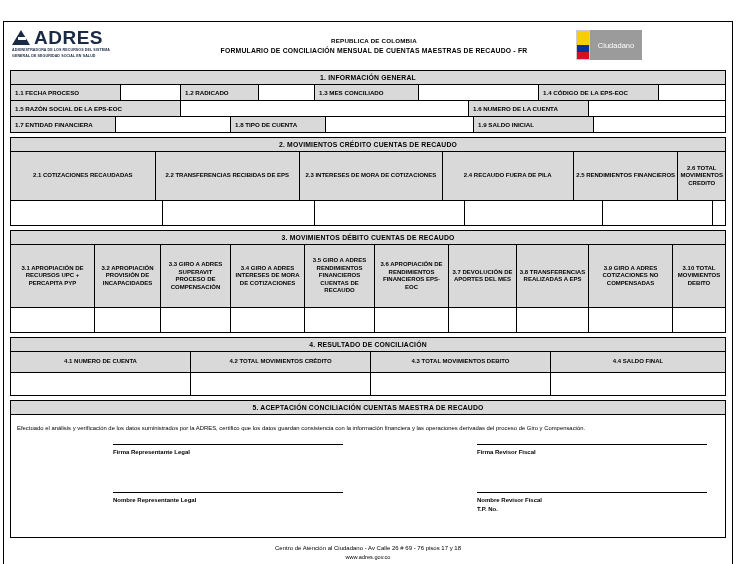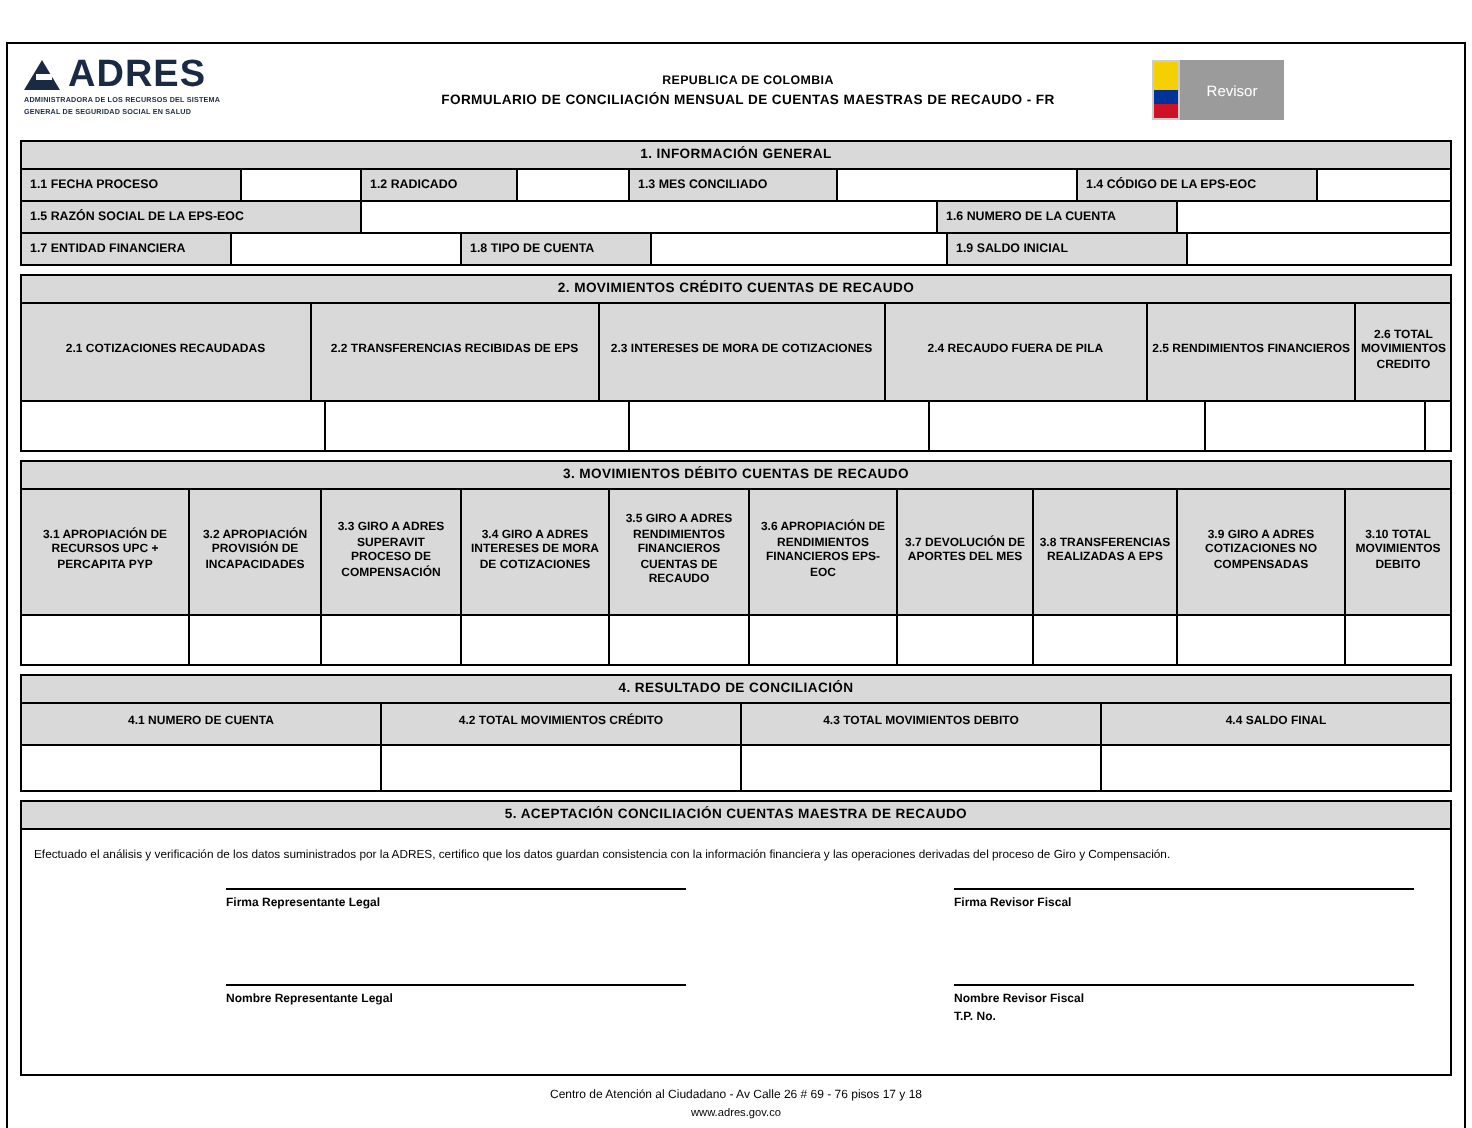--- a/index.html
+++ b/index.html
@@ -276,21 +276,21 @@
           <div class="t1">REPUBLICA DE COLOMBIA</div>
           <div class="t2">FORMULARIO DE CONCILIACIÓN MENSUAL DE CUENTAS MAESTRAS DE RECAUDO - FR</div>
         </div>
 
         <div class="gov-block">
           <div class="flag">
             <i class="y"></i>
               <i class="b"></i>
               <i class="r"></i>
           </div>
-          <div class="minsalud">Revisor</div>
+          <div class="minsalud">Ciudadano</div>
         </div>
       </div>
 
       <div class="section">
         <div class="band">1.  INFORMACIÓN GENERAL</div>
 
         <div class="row">
           <div class="cell" style="width:110px">1.1 FECHA PROCESO</div>
           <div class="cell input" style="width:60px"></div>
           <div class="cell" style="width:78px">1.2 RADICADO</div>

